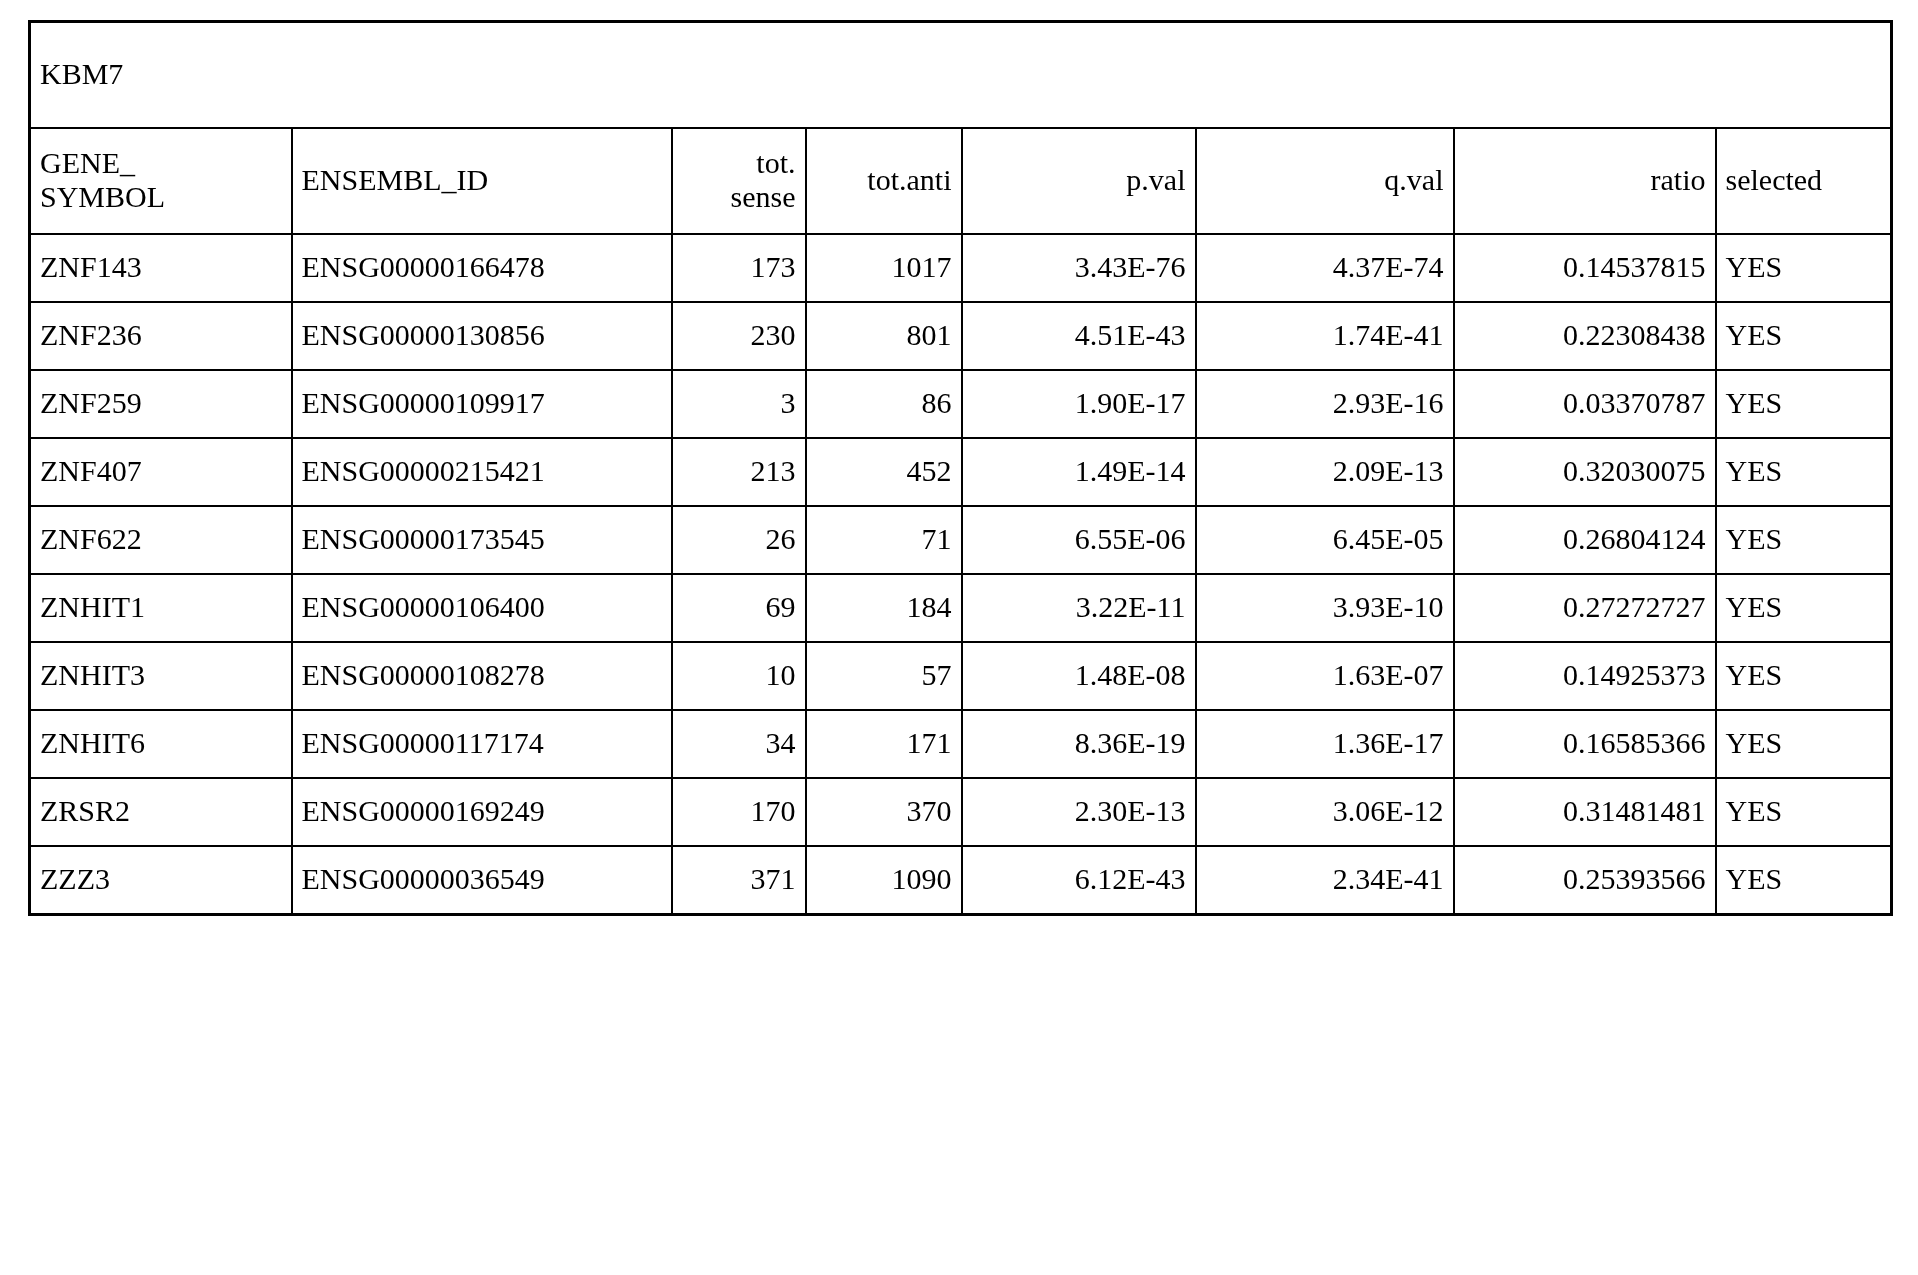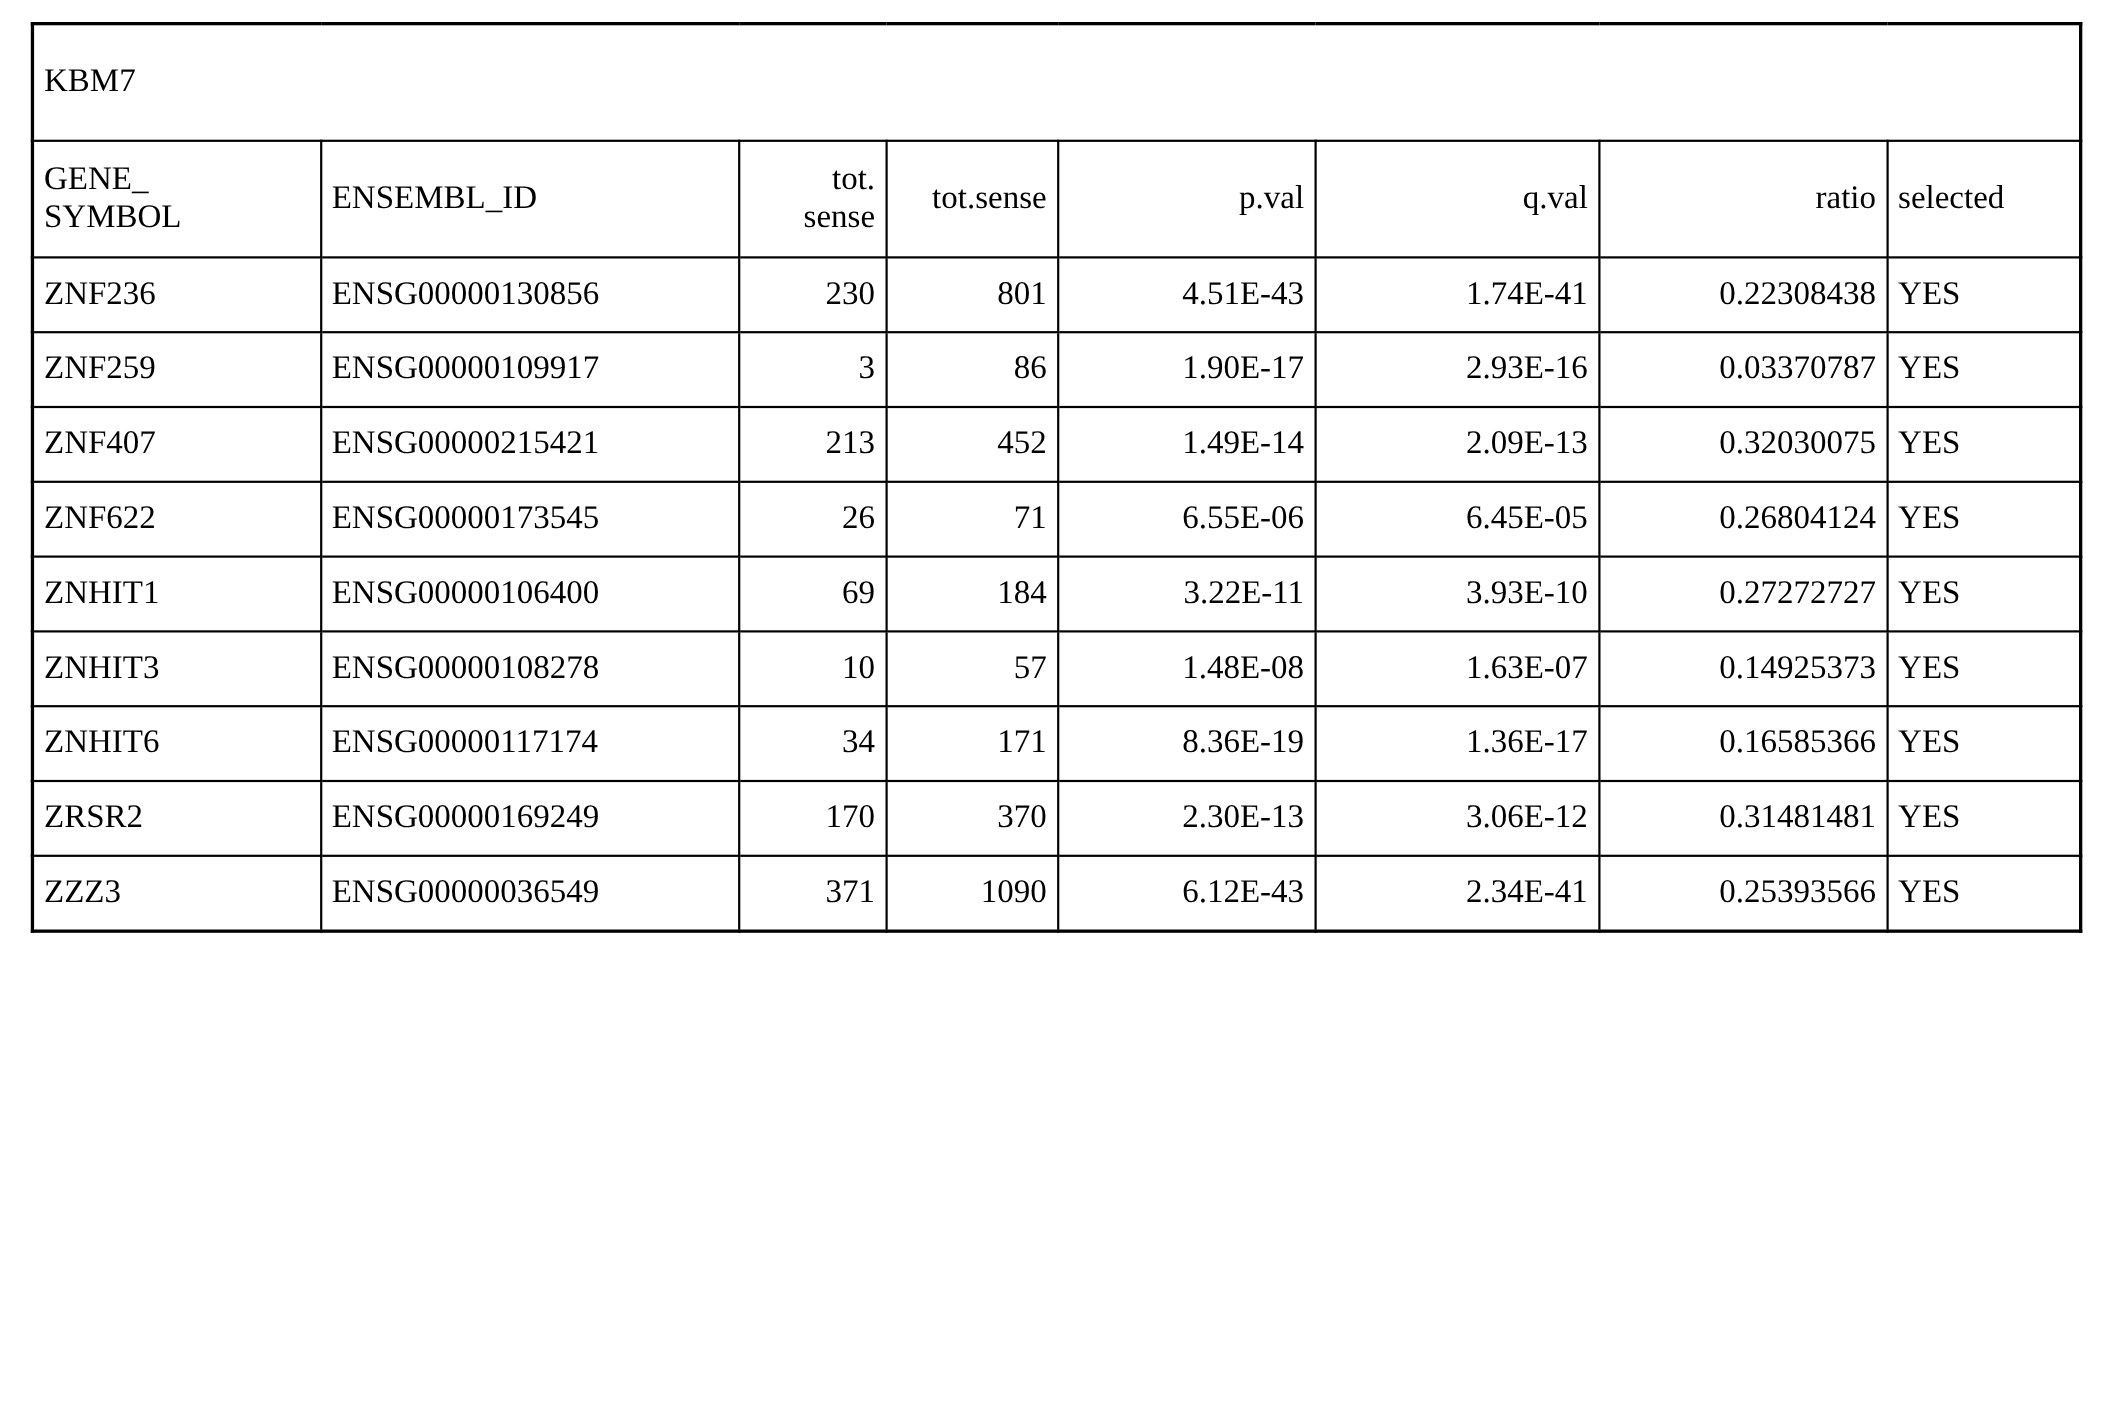--- a/index.html
+++ b/index.html
@@ -96,37 +96,47 @@
 SYMBOL</span>
           </td>
           <td class="txt">
             <span class="hdr-wrap">ENSEMBL_ID</span>
           </td>
           <td class="num">
             <span class="hdr-wrap">tot.
 sense</span>
           </td>
           <td class="num">
-            <span class="hdr-wrap">tot.sense</span>
+            <span class="hdr-wrap">tot.anti</span>
           </td>
           <td class="num">
             <span class="hdr-wrap">p.val</span>
           </td>
           <td class="num">
             <span class="hdr-wrap">q.val</span>
           </td>
           <td class="num">
             <span class="hdr-wrap">ratio</span>
           </td>
           <td class="txt">
             <span class="hdr-wrap">selected</span>
           </td>
         </tr>
     </thead>
     <tbody>
+        <tr>
+          <td class="txt">ZNF143</td>
+          <td class="txt">ENSG00000166478</td>
+          <td class="num">173</td>
+          <td class="num">1017</td>
+          <td class="num">3.43E-76</td>
+          <td class="num">4.37E-74</td>
+          <td class="num">0.14537815</td>
+          <td class="txt">YES</td>
+        </tr>
         <tr>
           <td class="txt">ZNF236</td>
           <td class="txt">ENSG00000130856</td>
           <td class="num">230</td>
           <td class="num">801</td>
           <td class="num">4.51E-43</td>
           <td class="num">1.74E-41</td>
           <td class="num">0.22308438</td>
           <td class="txt">YES</td>
         </tr>

